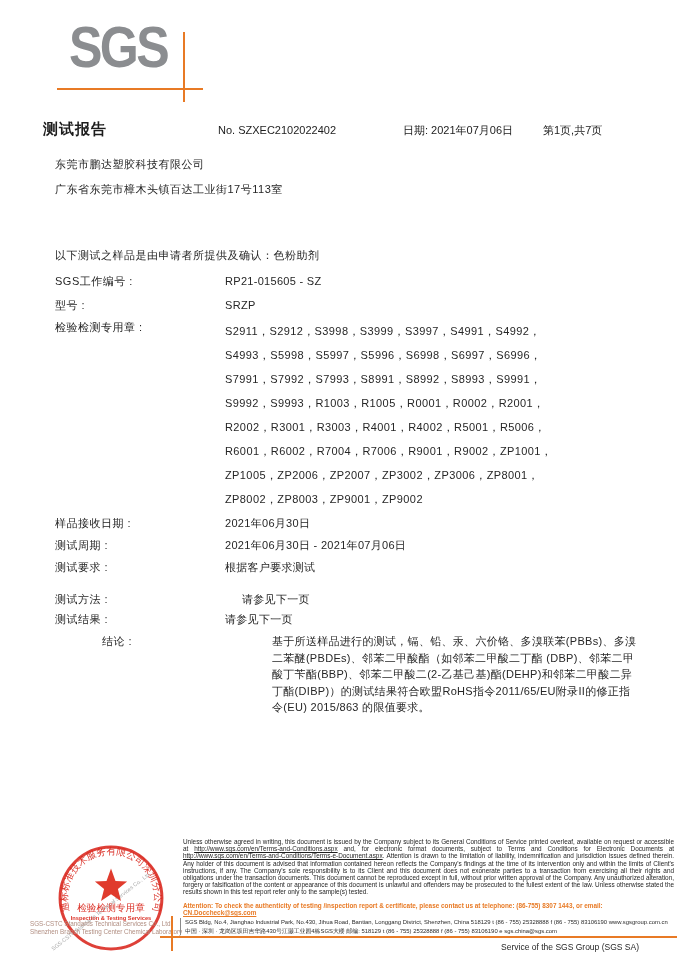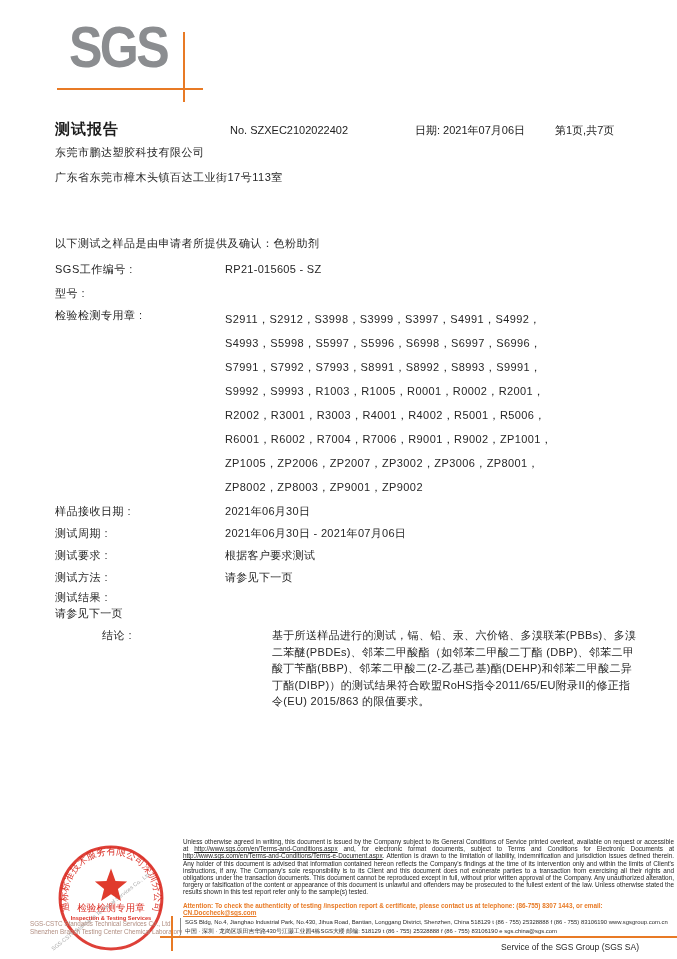--- a/index.html
+++ b/index.html
@@ -15,43 +15,43 @@
   .logo-wrap { position:absolute; left:55px; top:28px; width:160px; height:80px; }
   .logo-text {
     position:absolute; left:14px; top:-14px;
     font-size:57px; font-weight:bold; color:#8b8d90;
     letter-spacing:-3px; transform:scaleX(0.88); transform-origin:left top;
   }
   .logo-hline { position:absolute; left:2px; top:60px; width:146px; height:2px; background:#e87a25; }
   .logo-vline { position:absolute; left:128px; top:4px; width:2px; height:70px; background:#e87a25; }
 
   
-  .header-row { position:absolute; left:55px; top:120px; width:585px; display:flex; align-items:baseline; }
+  .header-row { position:absolute; left:43px; top:120px; width:585px; display:flex; align-items:baseline; }
   .report-title { font-size:15px; font-weight:bold; color:#1c1c1c; letter-spacing:1px; width:175px; }
   .report-no { font-size:11px; color:#1c1c1c; width:185px; }
   .report-date { font-size:11px; color:#1c1c1c; width:140px; }
   .report-page { font-size:11px; color:#1c1c1c; }
 
   
-  .content { position:absolute; left:55px; top:144px; width:586px; font-size:11px; color:#262626; }
+  .content { position:absolute; left:55px; top:156px; width:586px; font-size:11px; color:#262626; }
   .applicant-name { line-height:16px; letter-spacing:0.5px; }
   .applicant-address { line-height:16px; margin-top:9px; letter-spacing:0.5px; }
   .intro-line { margin-top:50px; line-height:16px; letter-spacing:0.5px; }
   .info-row { display:flex; line-height:16px; }
   .info-label { width:170px; flex:none; letter-spacing:0.5px; }
   .info-value { flex:1; letter-spacing:0.3px; }
   .row-job { margin-top:10px; }
   .row-model { margin-top:8px;align-items:center; }
   .row-clientref { margin-top:6px; }
   .clientref-line { line-height:24px; letter-spacing:0.4px; }
   .row-received { margin-top:4px; }
   .row-period { margin-top:6px; }
   .row-request { margin-top:6px; }
-  .row-method { margin-top:6px; }
-  .row-result { margin-top:4px;flex-direction:column; }
+  .row-method { margin-top:16px;gap:17px; }
+  .row-result { margin-top:4px; }
   .row-conclusion { margin-top:6px;margin-left:47px; }
   .conclusion-text { line-height:16.5px; }
 
   
   .disclaimer {
     position:absolute; left:183px; top:838px; width:491px;
     font-size:6.4px; line-height:7.2px; color:#1f1f1f; text-align:justify;
   }
   .disclaimer .lnk { text-decoration:underline; }
   .attention {
@@ -105,20 +105,21 @@
 
     <div class="intro-line">以下测试之样品是由申请者所提供及确认：色粉助剂</div>
 
     <div class="info-row row-job">
       <div class="info-label">SGS工作编号 :</div>
       <div class="info-value">RP21-015605 - SZ</div>
     </div>
 
     <div class="info-row row-model">
       <div class="info-label">型号 :</div>
+      <div class="info-value">SRZP</div>
     </div>
 
     <div class="info-row row-clientref">
       <div class="info-label">检验检测专用章 :</div>
       <div class="info-value">
         <div class="clientref-line">S2911，S2912，S3998，S3999，S3997，S4991，S4992，</div>
         <div class="clientref-line">S4993，S5998，S5997，S5996，S6998，S6997，S6996，</div>
         <div class="clientref-line">S7991，S7992，S7993，S8991，S8992，S8993，S9991，</div>
         <div class="clientref-line">S9992，S9993，R1003，R1005，R0001，R0002，R2001，</div>
         <div class="clientref-line">R2002，R3001，R3003，R4001，R4002，R5001，R5006，</div>

